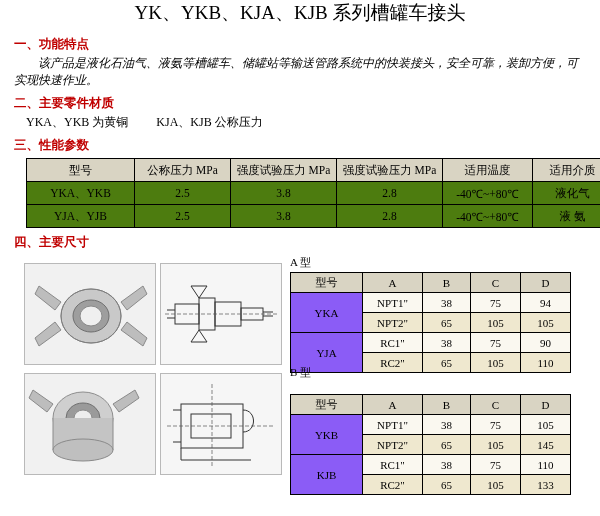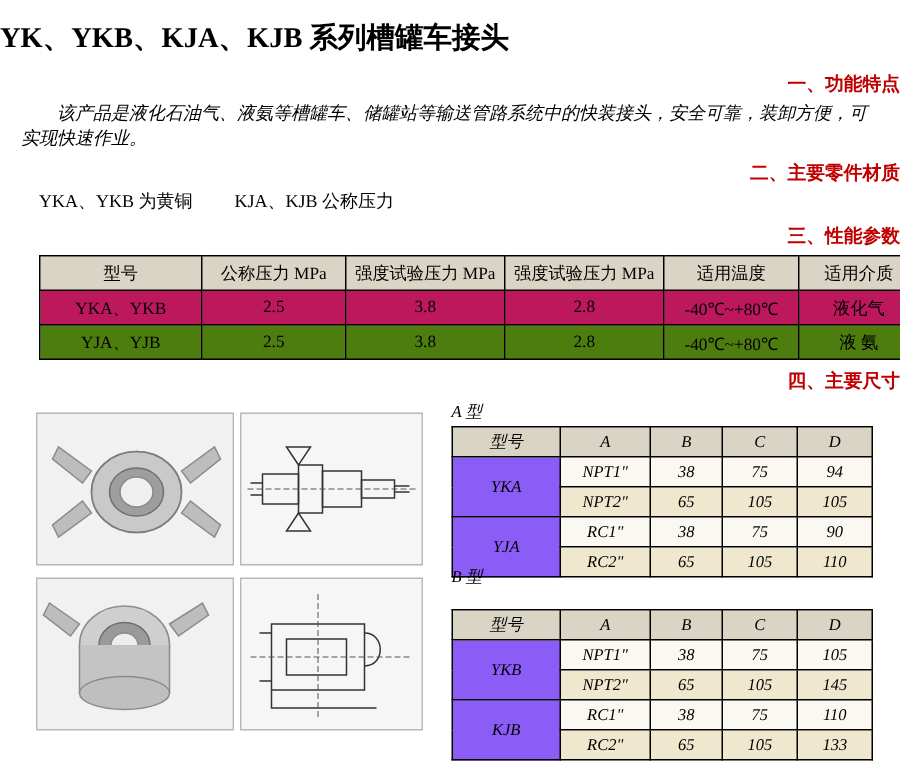--- a/index.html
+++ b/index.html
@@ -14,36 +14,35 @@
     color: #000000;
     overflow: hidden;
     position: relative;
   }
   .page {
     position: relative;
     width: 600px;
     height: 516px;
   }
   .title {
-    text-align: left;
-    font-family: "Liberation Serif", serif;
-    font-weight: bold;
+    text-align: center;
+    font-family: "Liberation Serif", serif;
+    font-weight: normal;
     font-size: 19px;
     letter-spacing: 0px;
-    padding-top: 12px;
+    padding-top: 0;
     padding-bottom: 4px;
     color: #000;
   }
   .section-head {
     color: #c00000;
     font-weight: bold;
     font-size: 12.5px;
     margin: 6px 0 2px 14px;
     font-family: "Liberation Sans", sans-serif;
-    text-align: right;
   }
   .para {
     font-size: 12px;
     line-height: 17px;
     margin: 0 14px 4px 14px;
     text-indent: 24px;
     font-family: "Liberation Sans", sans-serif;
     font-style: italic;
   }
   .matl {
@@ -68,21 +67,21 @@
     text-align: center;
     font-size: 11.5px;
     height: 22px;
     font-family: "Liberation Serif", serif;
     padding: 0;
   }
   table.perf th {
     background: #d9d4c3;
     font-weight: normal;
   }
-  table.perf tr.r1 td { background: #be185d; }
+  table.perf tr.r1 td { background: #4d7c0f; }
   table.perf tr.r2 td { background: #4d7c0f; }
 
   
   .dims {
     position: relative;
     margin-top: 4px;
   }
   .imgbox {
     position: absolute;
     border: 1px solid #b9b9b9;
@@ -109,21 +108,21 @@
     font-size: 11px;
     height: 19px;
     font-family: "Liberation Serif", serif;
     padding: 0;
   }
   table.dim th { background: #d9d4c3; font-weight: normal; }
   table.dim td.model { background: #8b5cf6; }
   table.dim td.v     { background: #faf8f0; }
   table.dim tr.alt td.v { background: #efe8cf; }
 
-  .dimtable-wrap { position: absolute; left: 301px; font-style: italic; }
+  .dimtable-wrap { position: absolute; left: 290px; }
 
   
   svg { display: block; }
 </style>
 </head>
 <body>
 
 <div class="page">
 
   <div class="title">YK、YKB、KJA、KJB 系列槽罐车接头</div>

